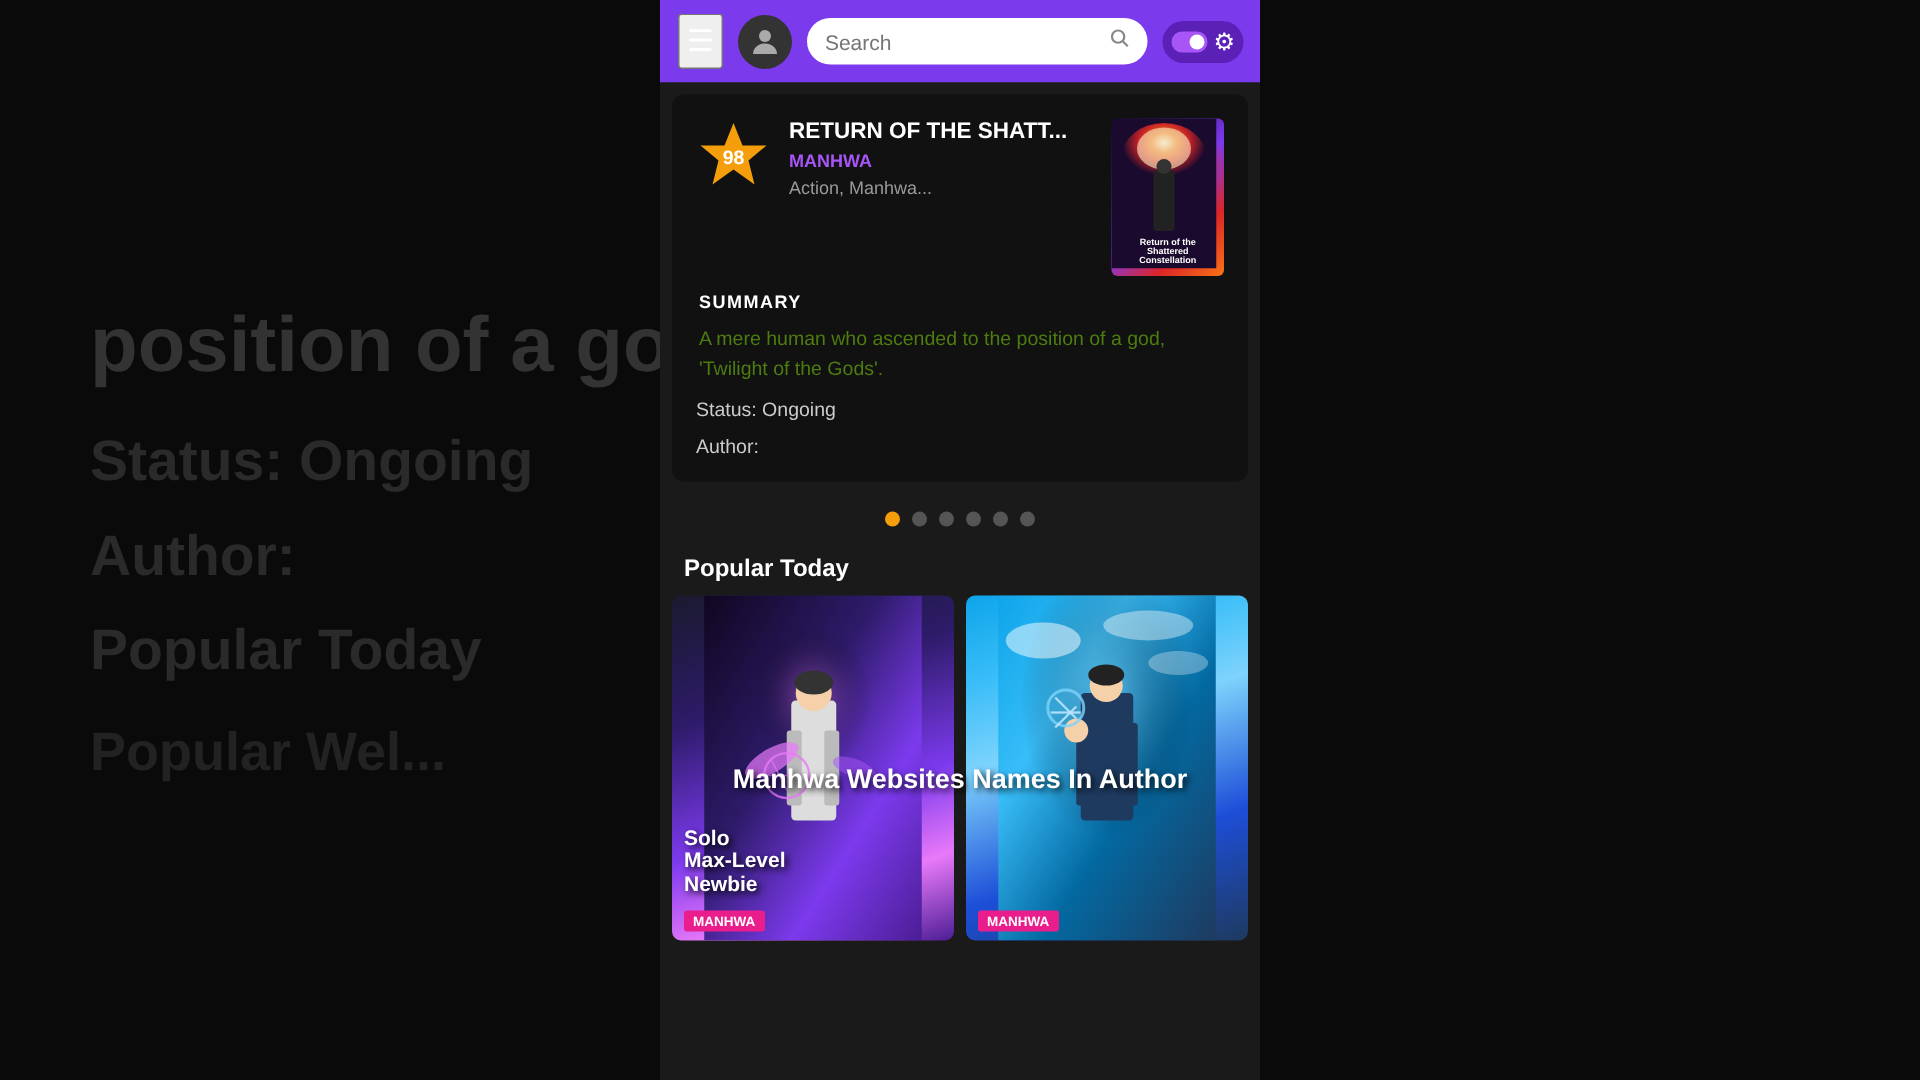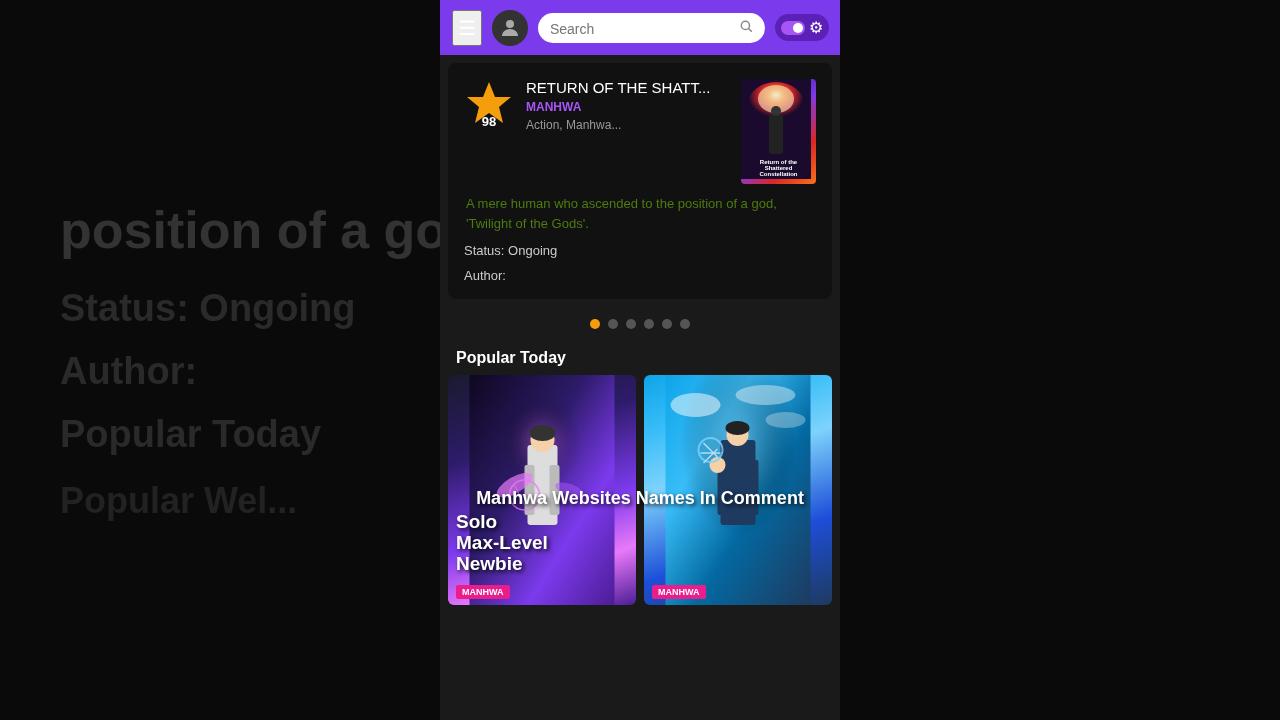--- a/index.html
+++ b/index.html
@@ -79,21 +79,21 @@
     }
     .nav-avatar svg {
       width: 24px;
       height: 24px;
     }
     .search-bar {
       flex: 1;
       background: white;
       border-radius: 20px;
       display: flex;
-      align-items: flex-end;
+      align-items: center;
       padding: 6px 12px;
       gap: 8px;
     }
     .search-input {
       border: none;
       outline: none;
       font-size: 14px;
       flex: 1;
       background: transparent;
       color: #666;
@@ -152,21 +152,21 @@
       display: flex;
       align-items: flex-start;
       gap: 12px;
     }
     .featured-info {
       flex: 1;
     }
     .featured-title {
       color: white;
       font-size: 15px;
-      font-weight: normal;
+      font-weight: bold;
       margin-bottom: 4px;
     }
     .featured-type {
       color: #a855f7;
       font-size: 12px;
       font-weight: bold;
       margin-bottom: 4px;
     }
     .featured-genres {
       color: #999;
@@ -289,21 +289,21 @@
       background: linear-gradient(160deg, #1a1a2e 0%, #2d1b69 30%, #7c3aed 60%, #e879f9 80%, #4c1d95 100%);
     }
     .manga-card-2-bg {
       background: linear-gradient(160deg, #0ea5e9 0%, #38bdf8 20%, #7dd3fc 40%, #1d4ed8 70%, #1e3a5f 100%);
     }
     .star-shape {
       width: 50px;
       height: 50px;
       position: relative;
       display: flex;
-      align-items: flex-end;
+      align-items: center;
       justify-content: center;
     }
   </style>
 </head>
 <body>
 
 <div class="bg-overlay">
   <div class="bg-text">position of a god,</div>
   <div class="bg-text-small">Status: Ongoing</div>
   <div class="bg-text-small">Author:</div>
@@ -372,20 +372,21 @@
             <ellipse cx="35" cy="20" rx="18" ry="14" fill="#fef3c7" opacity="0.6"></ellipse>
 
             <rect x="28" y="35" width="14" height="40" fill="#222" rx="2"></rect>
             <circle cx="35" cy="32" r="5" fill="#333"></circle>
           </svg>
           <div class="featured-thumb-text">Return of the<br>Shattered<br>Constellation</div>
         </div>
       </div>
 
       <div class="summary-section">
+        <div class="summary-label">SUMMARY</div>
         <div class="summary-text">A mere human who ascended to the position of a god, 'Twilight of the Gods'.</div>
       </div>
 
       <div class="status-text">Status: Ongoing</div>
       <div class="author-text">Author:</div>
 
     </div>
 
     <div class="carousel-dots">
       <div class="dot active"></div>
@@ -393,21 +394,21 @@
       <div class="dot"></div>
       <div class="dot"></div>
       <div class="dot"></div>
       <div class="dot"></div>
     </div>
 
     <div class="section-header">Popular Today</div>
 
     <div style="position:relative;">
 
-      <div class="watermark">Manhwa Websites Names In Comment</div>
+      <div class="watermark">Manhwa Websites Names In Author</div>
 
       <div class="popular-grid">
 
         <div class="manga-card manga-card-1-bg">
           <div class="manga-card-img">
 
             <svg width="100%" height="100%" viewBox="0 0 145 230" style="position:absolute;top:0;left:0;">
               <defs>
                 <linearGradient id="bg1" x1="0%" y1="0%" x2="100%" y2="100%">
                   <stop offset="0%" stop-color="#0f0720"></stop>
@@ -431,21 +432,21 @@
               <ellipse cx="73" cy="58" rx="13" ry="8" fill="#333"></ellipse>
 
               <ellipse cx="45" cy="110" rx="20" ry="8" fill="#e879f9" opacity="0.7" transform="rotate(-30 45 110)"></ellipse>
               <ellipse cx="100" cy="115" rx="15" ry="6" fill="#a855f7" opacity="0.5" transform="rotate(20 100 115)"></ellipse>
 
               <circle cx="55" cy="120" r="15" fill="none" stroke="#e879f9" stroke-width="1.5" opacity="0.8"></circle>
               <line x1="45" y1="110" x2="55" y2="130" stroke="#e879f9" stroke-width="1" opacity="0.7"></line>
               <line x1="40" y1="120" x2="65" y2="120" stroke="#e879f9" stroke-width="1" opacity="0.7"></line>
             </svg>
 
-            <div style="position:absolute;bottom:30px;left:8px;right:8px;color:white;font-size:19px;font-weight:900;line-height:1.1;text-shadow:2px 2px 4px rgba(0,0,0,0.9);">
+            <div style="position:absolute;bottom:30px;left:8px;right:8px;color:white;font-size:14px;font-weight:900;line-height:1.1;text-shadow:2px 2px 4px rgba(0,0,0,0.9);">
               Solo<br>Max-Level<br>Newbie
             </div>
 
             <div style="position:absolute;bottom:6px;left:8px;background:#e91e8c;color:white;font-size:9px;font-weight:bold;padding:2px 6px;border-radius:2px;">MANHWA</div>
           </div>
         </div>
 
         <div class="manga-card manga-card-2-bg">
           <div class="manga-card-img">
             <svg width="100%" height="100%" viewBox="0 0 145 230" style="position:absolute;top:0;left:0;">

